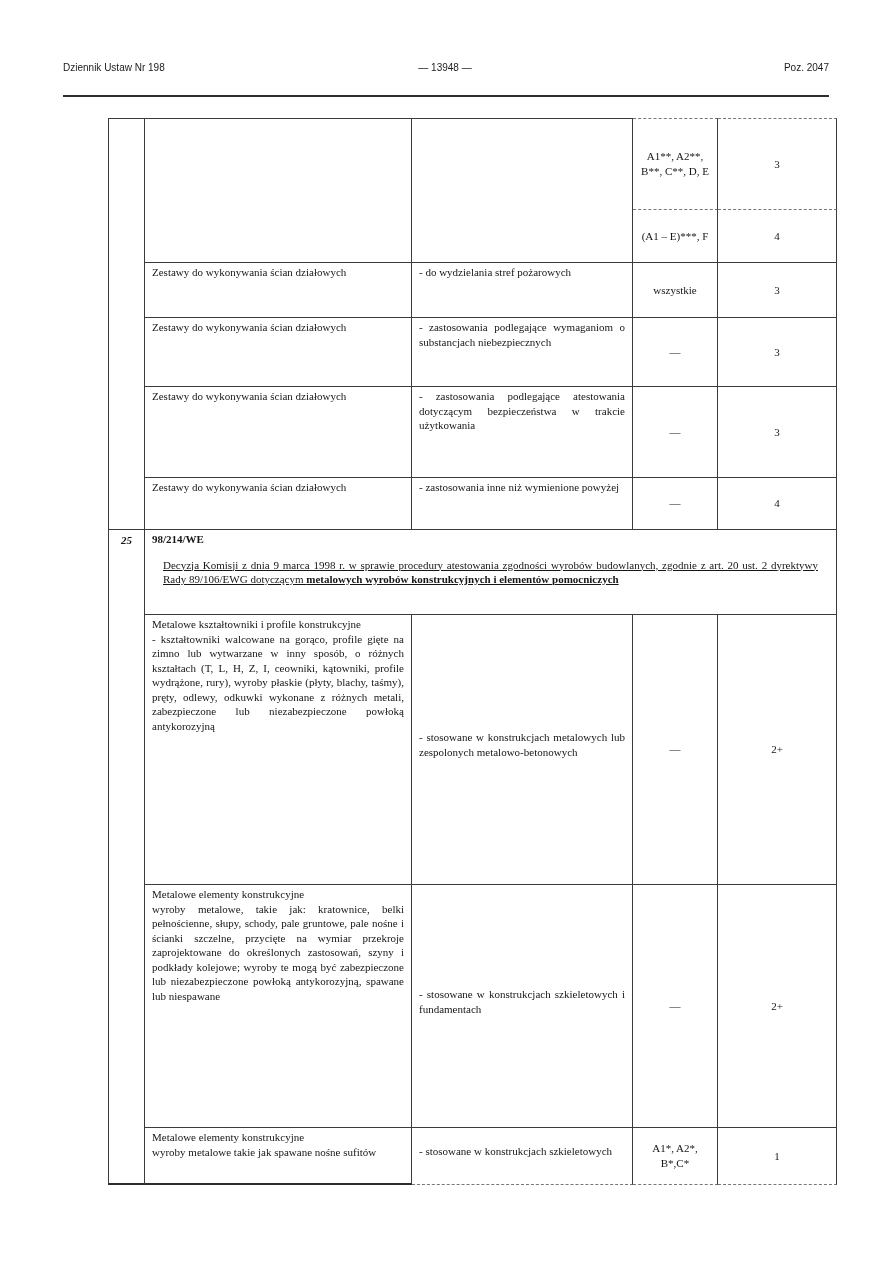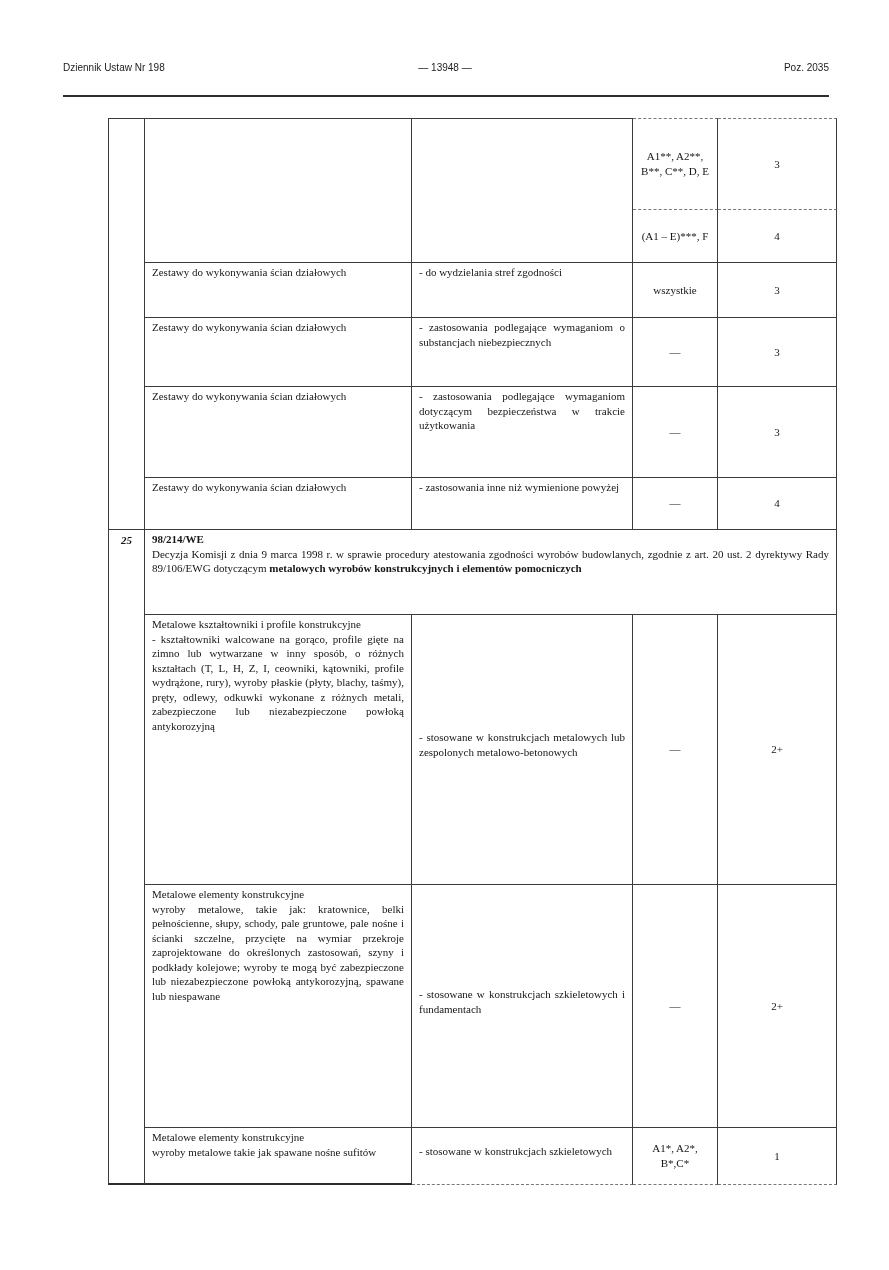--- a/index.html
+++ b/index.html
@@ -52,35 +52,35 @@
   td.bot-dash{border-bottom:1px dashed #777;}
   td.bot-heavy{border-bottom:2px solid #2c2c2c;}
   td.val{
     text-align:center;
     vertical-align:middle;
     padding:2px 4px;
   }
   td.mid{vertical-align:middle;}
   .jt{text-align:justify;}
   .code{font-weight:bold;}
-  .desc{margin:0;text-align:justify;}
+  .desc{margin:11px;text-align:justify;text-decoration:underline;}
   .desc strong{font-weight:bold;}
   
   tr.r1{height:92px;} tr.r2{height:53px;} tr.r3{height:55px;}
   tr.r4{height:69px;} tr.r5{height:91px;} tr.r6{height:52px;}
   tr.r7{height:85px;} tr.r8{height:270px;margin-top:32px;} tr.r9{height:243px;}
   tr.r10{height:57px;}
 </style>
 </head>
 <body>
 
 <div class="pagehead">
   <span>Dziennik Ustaw Nr 198</span>
   <span class="center">— 13948 —</span>
-  <span>Poz. 2035</span>
+  <span>Poz. 2047</span>
 </div>
 <div class="headrule"></div>
 
 <table class="tbl">
   <colgroup>
     <col style="width:37px">
       <col style="width:267px">
       <col style="width:221px">
     <col style="width:85px">
       <col style="width:119px">
@@ -97,41 +97,41 @@
   <tr class="r2">
     <td class="val">(A1 – E)***, F</td>
     <td class="val">4</td>
   </tr>
 
   <tr class="r3">
     <td>
           <div class="jt">Zestawy do wykonywania ścian działowych</div>
         </td>
     <td>
-          <div class="jt">- do wydzielania stref zgodności</div>
+          <div class="jt">- do wydzielania stref pożarowych</div>
         </td>
     <td class="val">wszystkie</td>
     <td class="val">3</td>
   </tr>
   <tr class="r4">
     <td>
           <div class="jt">Zestawy do wykonywania ścian działowych</div>
         </td>
     <td>
           <div class="jt">- zastosowania podlegające wymaganiom o substancjach niebezpiecznych</div>
         </td>
     <td class="val">—</td>
     <td class="val">3</td>
   </tr>
   <tr class="r5">
     <td>
           <div class="jt">Zestawy do wykonywania ścian działowych</div>
         </td>
     <td>
-          <div class="jt">- zastosowania podlegające wymaganiom dotyczącym bezpieczeństwa w trakcie użytkowania</div>
+          <div class="jt">- zastosowania podlegające atestowania dotyczącym bezpieczeństwa w trakcie użytkowania</div>
         </td>
     <td class="val">—</td>
     <td class="val">3</td>
   </tr>
   <tr class="r6">
     <td>
           <div class="jt">Zestawy do wykonywania ścian działowych</div>
         </td>
     <td>
           <div class="jt">- zastosowania inne niż wymienione powyżej</div>

